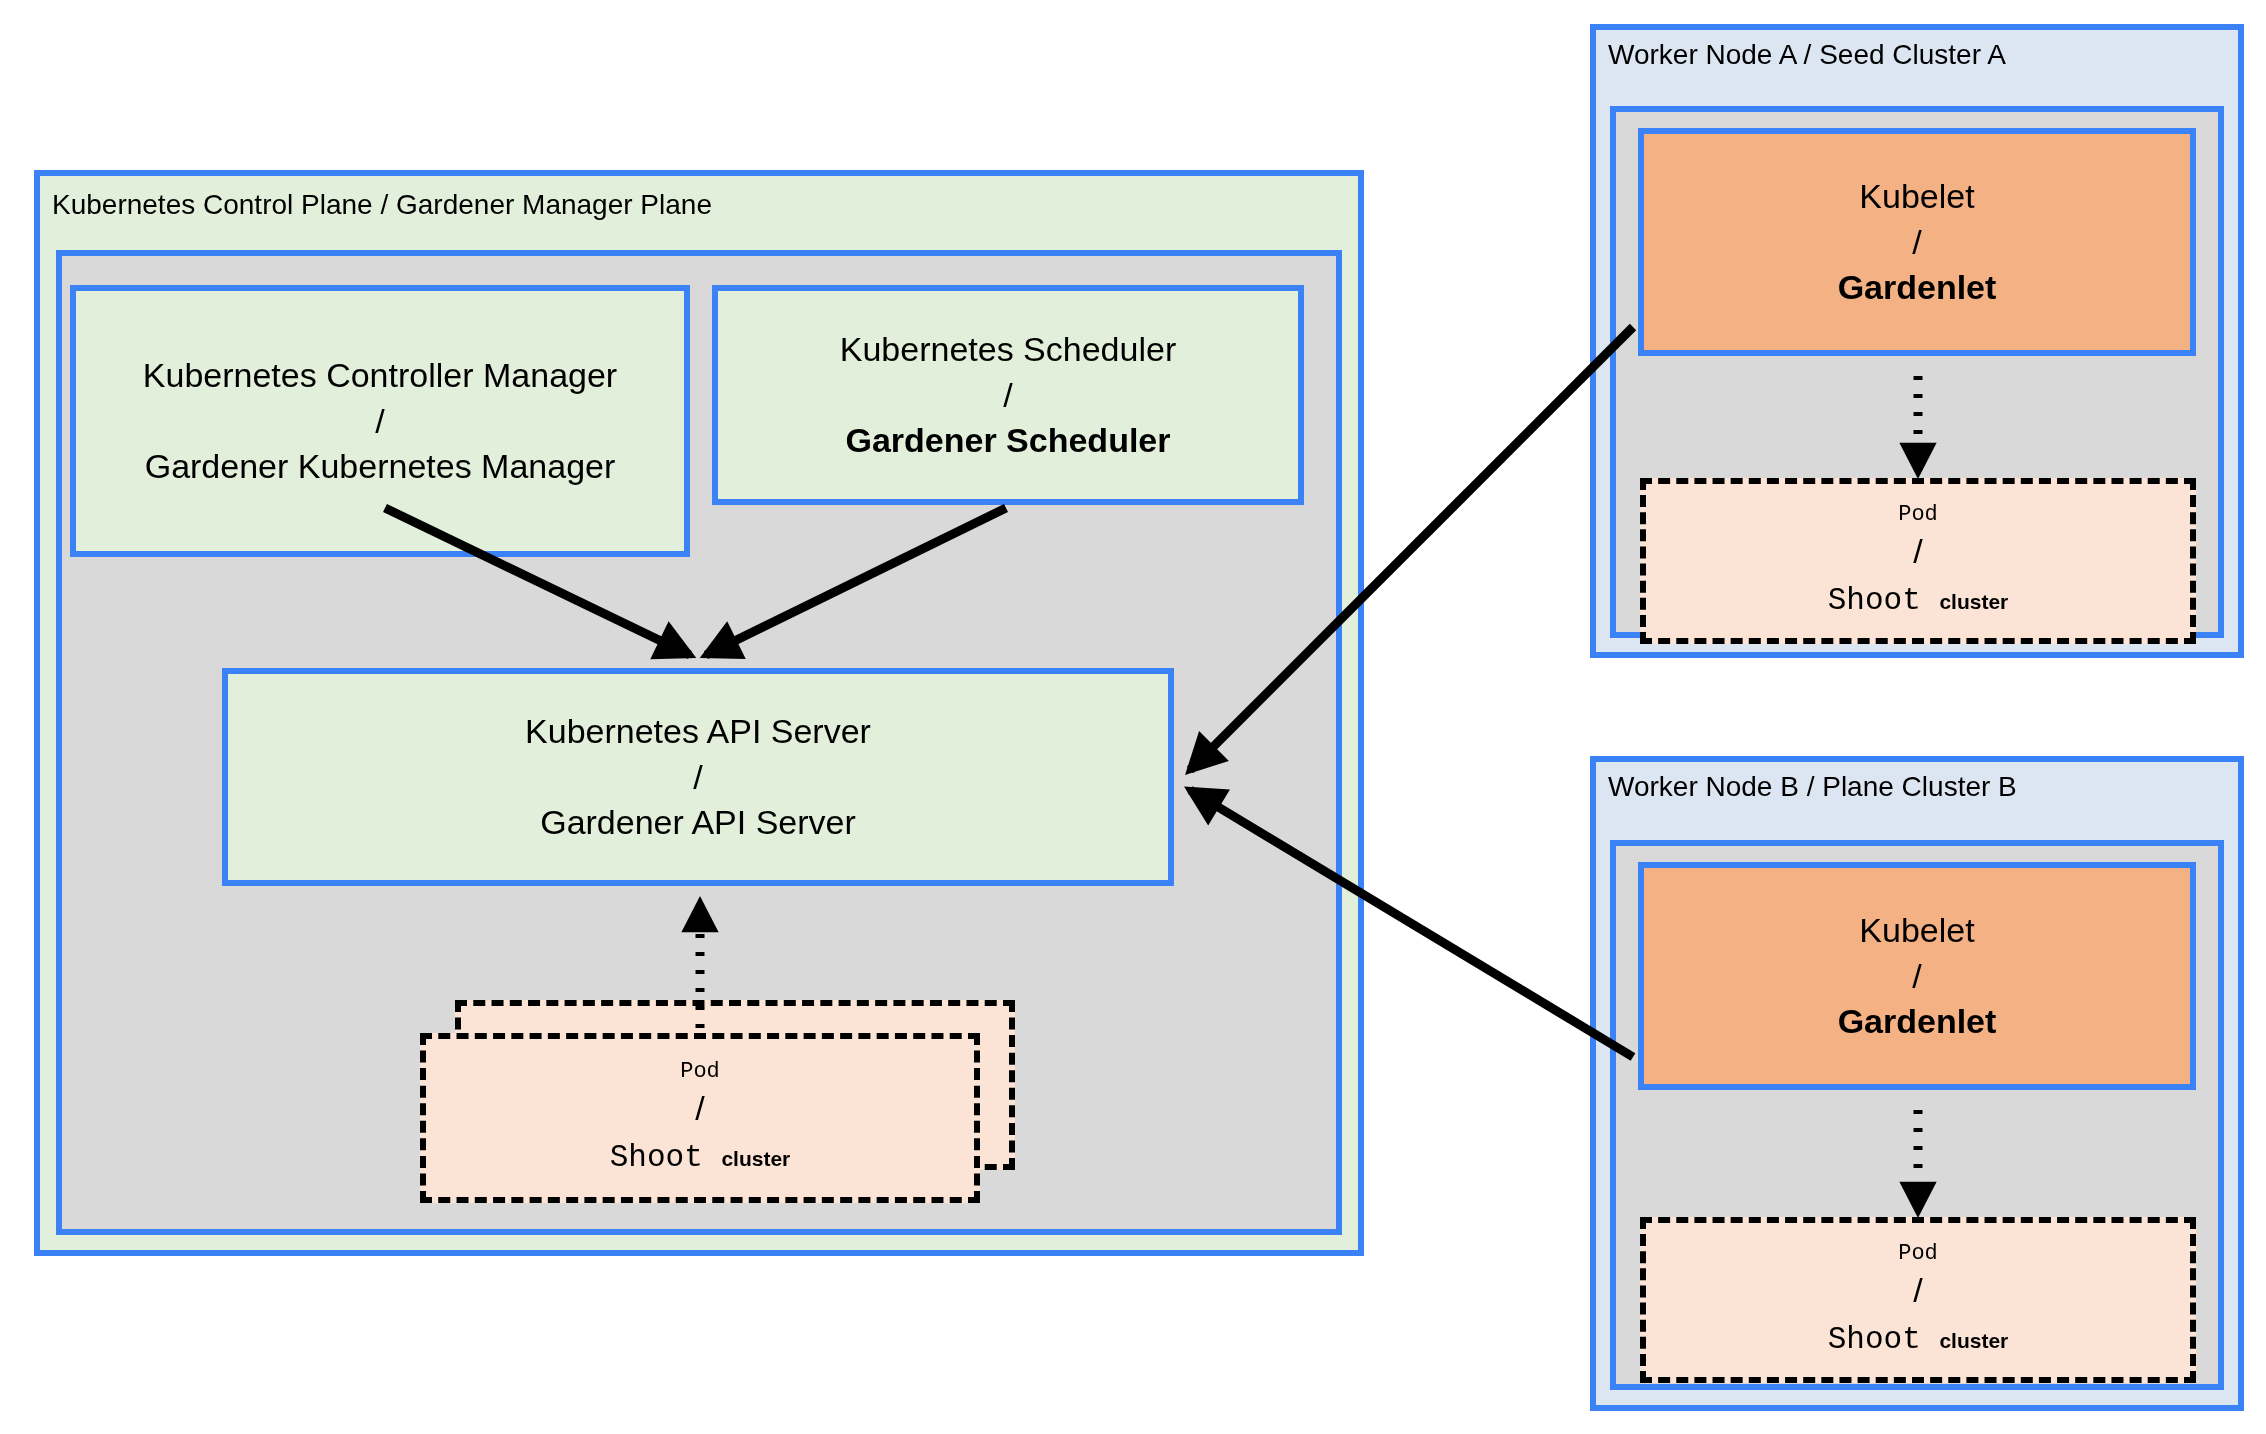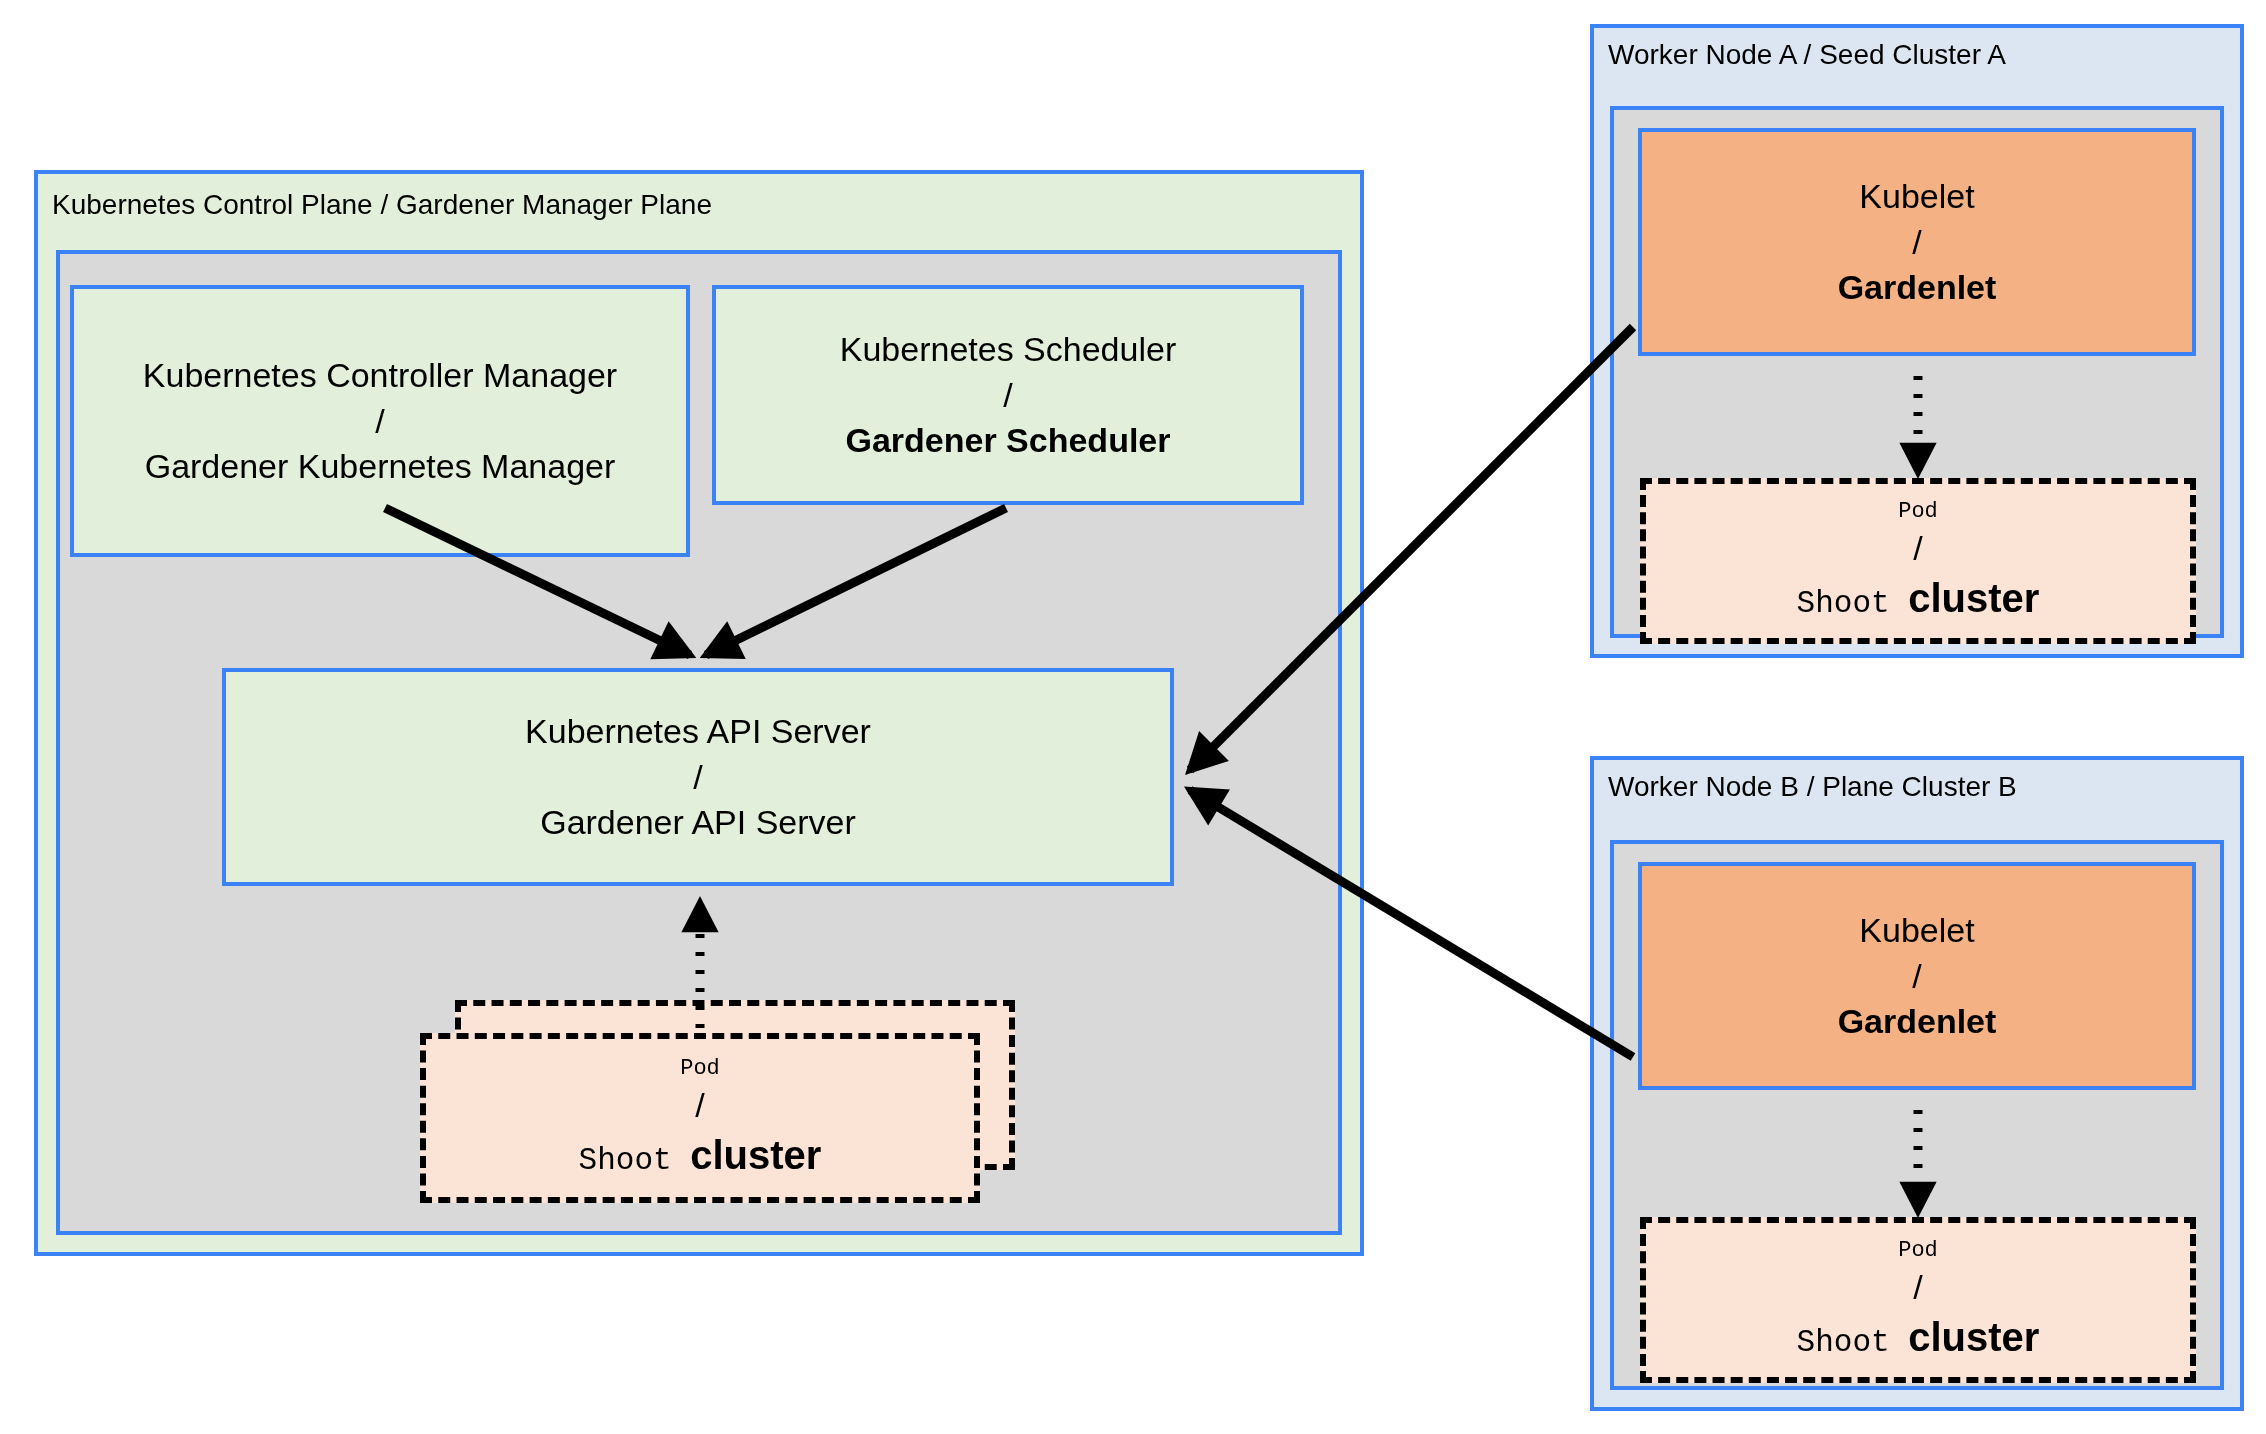--- a/index.html
+++ b/index.html
@@ -17,21 +17,21 @@
   }
   svg.layer {
     position: absolute;
     left: 0; top: 0;
     width: 2266px;
     height: 1434px;
   }
   .box {
     position: absolute;
     box-sizing: border-box;
-    border: 4px solid #3b82f6;
+    border: 6px solid #3b82f6;
   }
   .green-outer {
     background: #e2efda;
   }
   .grey-inner {
     background: #d9d9d9;
   }
   .green-box {
     background: #e2efda;
   }
@@ -78,21 +78,21 @@
     font-family: "Liberation Mono", monospace;
     font-size: 22px;
   }
   .mono-seg {
     font-family: "Liberation Mono", monospace;
     font-size: 31px;
   }
   .bold-seg {
     font-family: "Liberation Sans", sans-serif;
     font-weight: bold;
-    font-size: 40px;
+    font-size: 21px;
   }
   .slash { font-size: 34px; }
 </style>
 </head>
 <body>
 
 <div id="stage">
 
   <div class="box green-outer" style="left:34px; top:170px; width:1330px; height:1086px;">
   </div>

